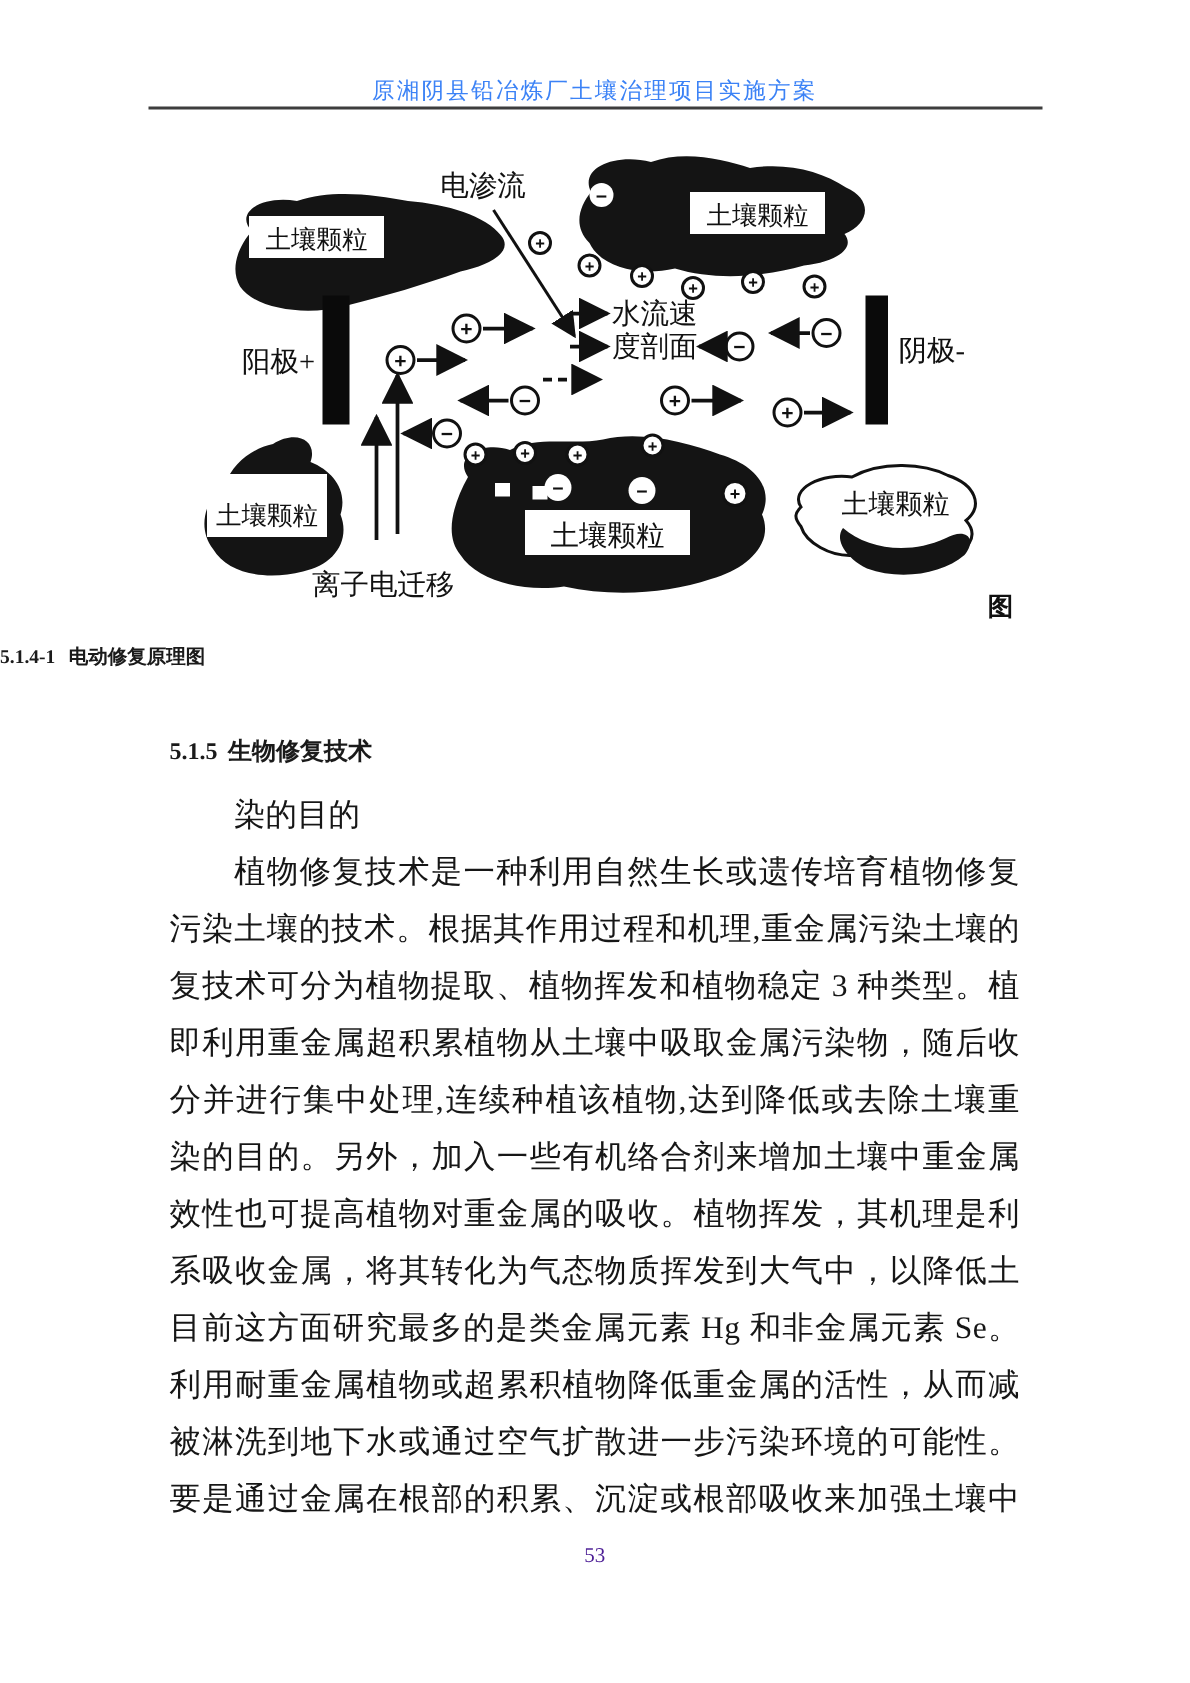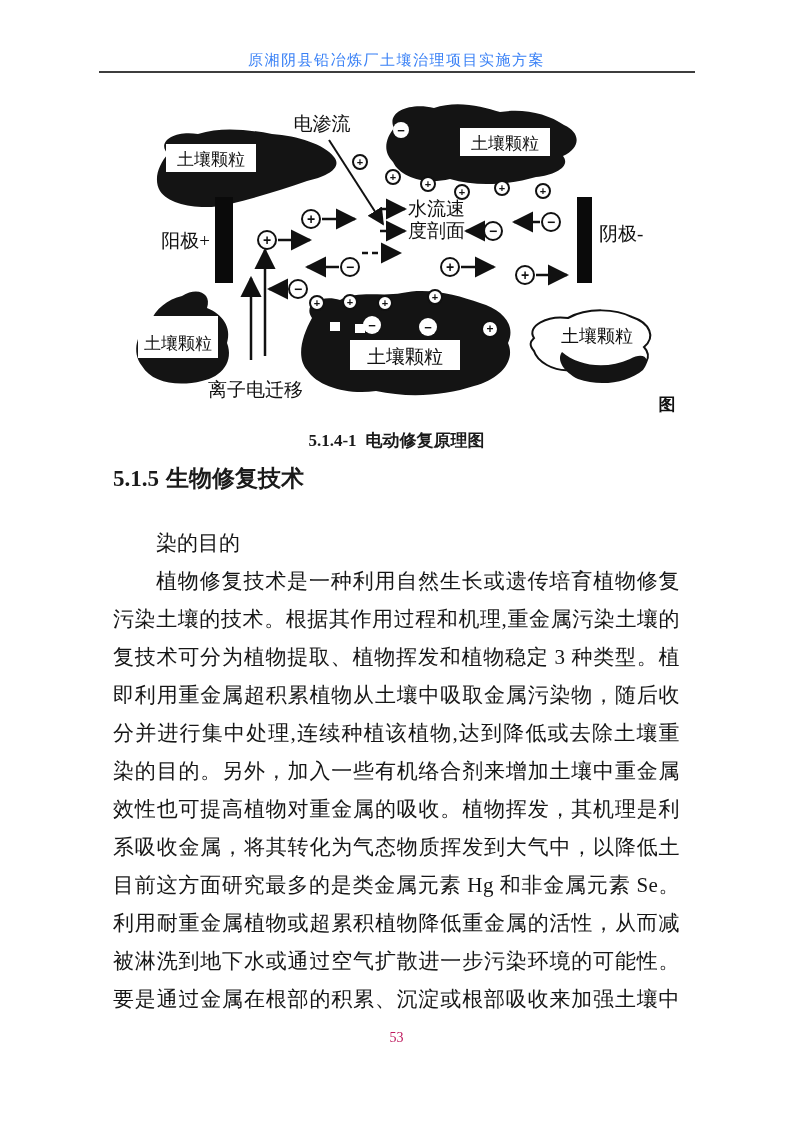--- a/index.html
+++ b/index.html
@@ -11,39 +11,39 @@
     position:absolute;top:51px;left:0;width:100%;text-align:center;
     font-size:15px;letter-spacing:1.5px;color:#3b82f6;
   }
   .header-rule{
     position:absolute;top:71px;left:99px;width:596px;height:2px;background:#3d3d3d;
   }
   .figure-svg{position:absolute;top:100px;left:110px;}
   .figure-svg text{font-family:"Liberation Serif",serif;fill:#111;}
   .figure-svg .ion-glyph{font-family:"Liberation Sans",sans-serif;font-weight:bold;}
   .figure-caption{
-    position:absolute;top:429px;left:0;width:100%;text-align:center;
-    font-size:17px;font-weight:bold;
+    position:absolute;top:429px;left:0;width:100%;
+    font-size:13px;font-weight:bold;
   }
   .figure-caption .cap-num{font-family:"Liberation Serif",serif;}
   .figure-caption .cap-title{font-family:"Liberation Sans",sans-serif;margin-left:9px;}
-  .section-heading{position:absolute;top:463px;left:113px;font-size:23px;font-weight:bold;}
+  .section-heading{position:absolute;top:491px;left:113px;font-size:16px;font-weight:bold;}
   .section-heading .sec-num{font-family:"Liberation Serif",serif;}
   .section-heading .sec-title{font-family:"Liberation Sans",sans-serif;margin-left:7px;}
   .body-block{
     position:absolute;top:524px;left:113px;width:567px;font-size:21px;color:#161616;
   }
   .b-line{
     height:38px;line-height:38px;text-align:justify;text-align-last:justify;
     overflow:hidden;letter-spacing:0.4px;
   }
   .intro-line{height:38px;line-height:38px;padding-left:43px;text-align:left;text-align-last:left;}
   .indent-line{text-indent:43px;}
   .page-number{
-    position:absolute;top:1030px;left:0;width:100%;text-align:center;font-size:14px;color:#be185d;
+    position:absolute;top:1030px;left:0;width:100%;text-align:center;font-size:14px;color:#4c1d95;
   }
 </style>
 </head>
 <body>
 
 <div class="page">
 
   <div class="doc-header">原湘阴县铅冶炼厂土壤治理项目实施方案</div>
   <div class="header-rule"></div>
 

